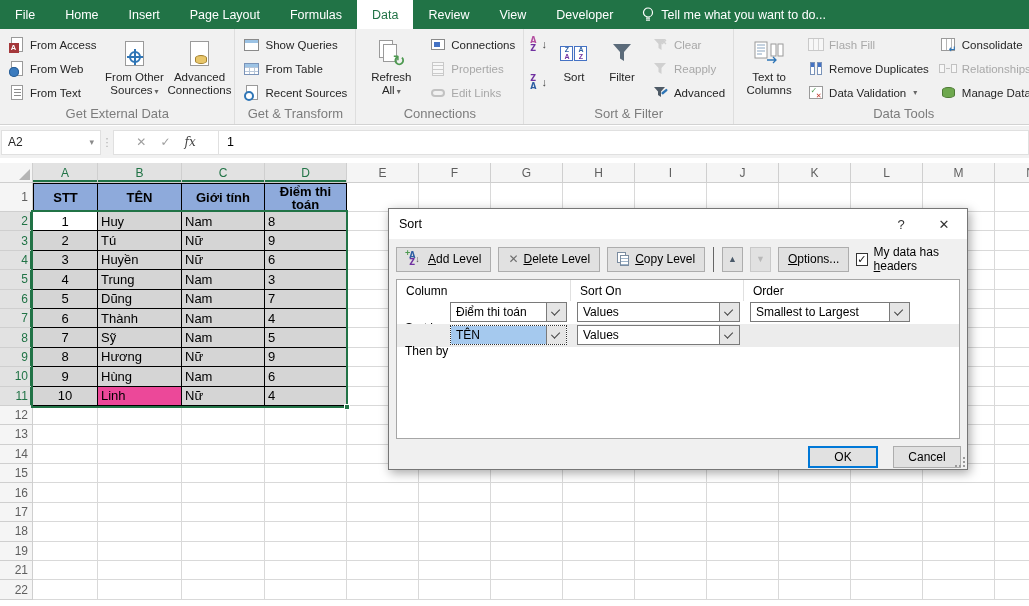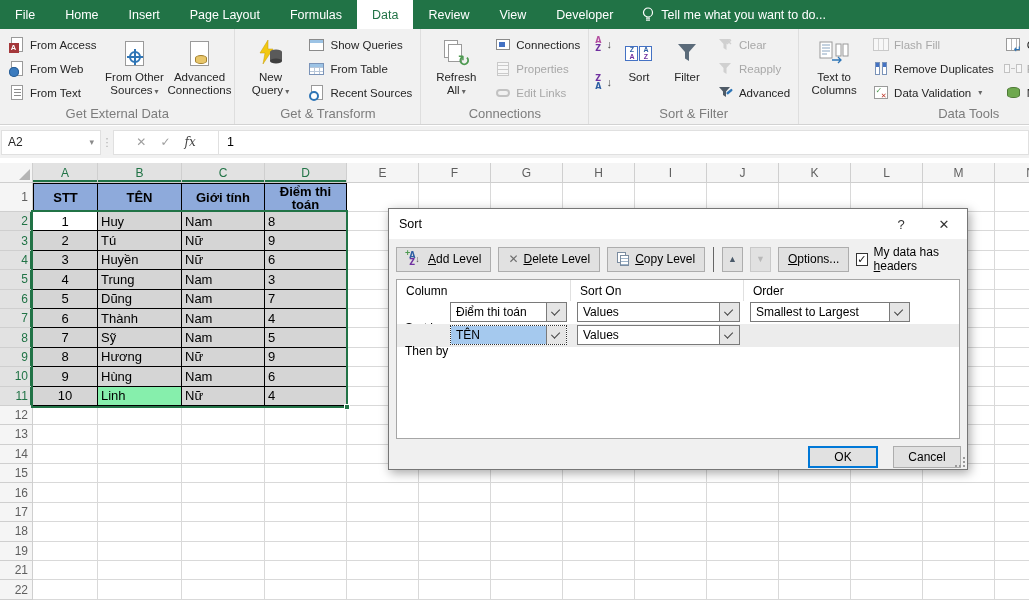--- a/index.html
+++ b/index.html
@@ -199,31 +199,20 @@
             </span>
           </span>
         <span><span>Advanced</span><br><span>Connections</span></span>
       </div>
     </div>
     <div class="glabel">Get External Data</div>
   </div>
 
   <div class="rgroup">
     <div class="rcontent">
-      <div class="bigbtn">
-        <span class="bicon">
-          <svg width="28" height="28" viewBox="0 0 28 28">
-              <polygon points="12,1 4,14 9,14 7,25 17,10 12,10" fill="#f2c811" stroke="#c49a08" stroke-width=".5"></polygon>
-              <ellipse cx="20" cy="13" rx="6" ry="2.5" fill="#5a5a5a"></ellipse>
-              <rect x="14" y="13" width="12" height="9" fill="#5a5a5a"></rect>
-              <ellipse cx="20" cy="22" rx="6" ry="2.5" fill="#3f3f3f"></ellipse>
-            </svg>
-        </span>
-        <span><span>New</span><br><span>Query</span><span class="caret">▾</span></span>
-      </div>
       <div class="sstack">
         <div class="sbtn">
           <span class="ic">
               <span class="winic"></span>
             </span>
           <span>Show Queries</span>
         </div>
         <div class="sbtn">
           <span class="ic">
               <span class="tblic"></span>
@@ -617,21 +606,21 @@
       <div class="gc " style="width: 72px; height: 19.4px;"></div>
       <div class="gc " style="width: 72px; height: 19.4px;"></div>
       <div class="gc " style="width: 72px; height: 19.4px;"></div>
       <div class="gc " style="width: 72px; height: 19.4px;"></div>
       <div class="gc " style="width: 72px; height: 19.4px;"></div>
       <div class="gc " style="width: 72px; height: 19.4px;"></div>
     </div>
     <div class="grow">
       <div class="gc hdr rowhdr selhdr" style="width: 33px; height: 19.4px;">11</div>
       <div class="gc " style="width: 65px; height: 19.4px; background: rgb(213, 213, 213); border-right: 1px solid rgb(0, 0, 0); border-bottom: 1px solid rgb(0, 0, 0); justify-content: center;">10</div>
-      <div class="gc " style="width: 84px; height: 19.4px; background: #86efac; border-right: 1px solid rgb(0, 0, 0); border-bottom: 1px solid rgb(0, 0, 0); padding-left: 3px;">Linh</div>
+      <div class="gc " style="width: 84px; height: 19.4px; background: #ec4899; border-right: 1px solid rgb(0, 0, 0); border-bottom: 1px solid rgb(0, 0, 0); padding-left: 3px;">Linh</div>
       <div class="gc " style="width: 83px; height: 19.4px; background: rgb(213, 213, 213); border-right: 1px solid rgb(0, 0, 0); border-bottom: 1px solid rgb(0, 0, 0); padding-left: 3px;">Nữ</div>
       <div class="gc " style="width: 82px; height: 19.4px; background: rgb(213, 213, 213); border-right: 1px solid rgb(0, 0, 0); border-bottom: 1px solid rgb(0, 0, 0); padding-left: 3px;">4</div>
       <div class="gc " style="width: 72px; height: 19.4px;"></div>
       <div class="gc " style="width: 72px; height: 19.4px;"></div>
       <div class="gc " style="width: 72px; height: 19.4px;"></div>
       <div class="gc " style="width: 72px; height: 19.4px;"></div>
       <div class="gc " style="width: 72px; height: 19.4px;"></div>
       <div class="gc " style="width: 72px; height: 19.4px;"></div>
       <div class="gc " style="width: 72px; height: 19.4px;"></div>
       <div class="gc " style="width: 72px; height: 19.4px;"></div>

